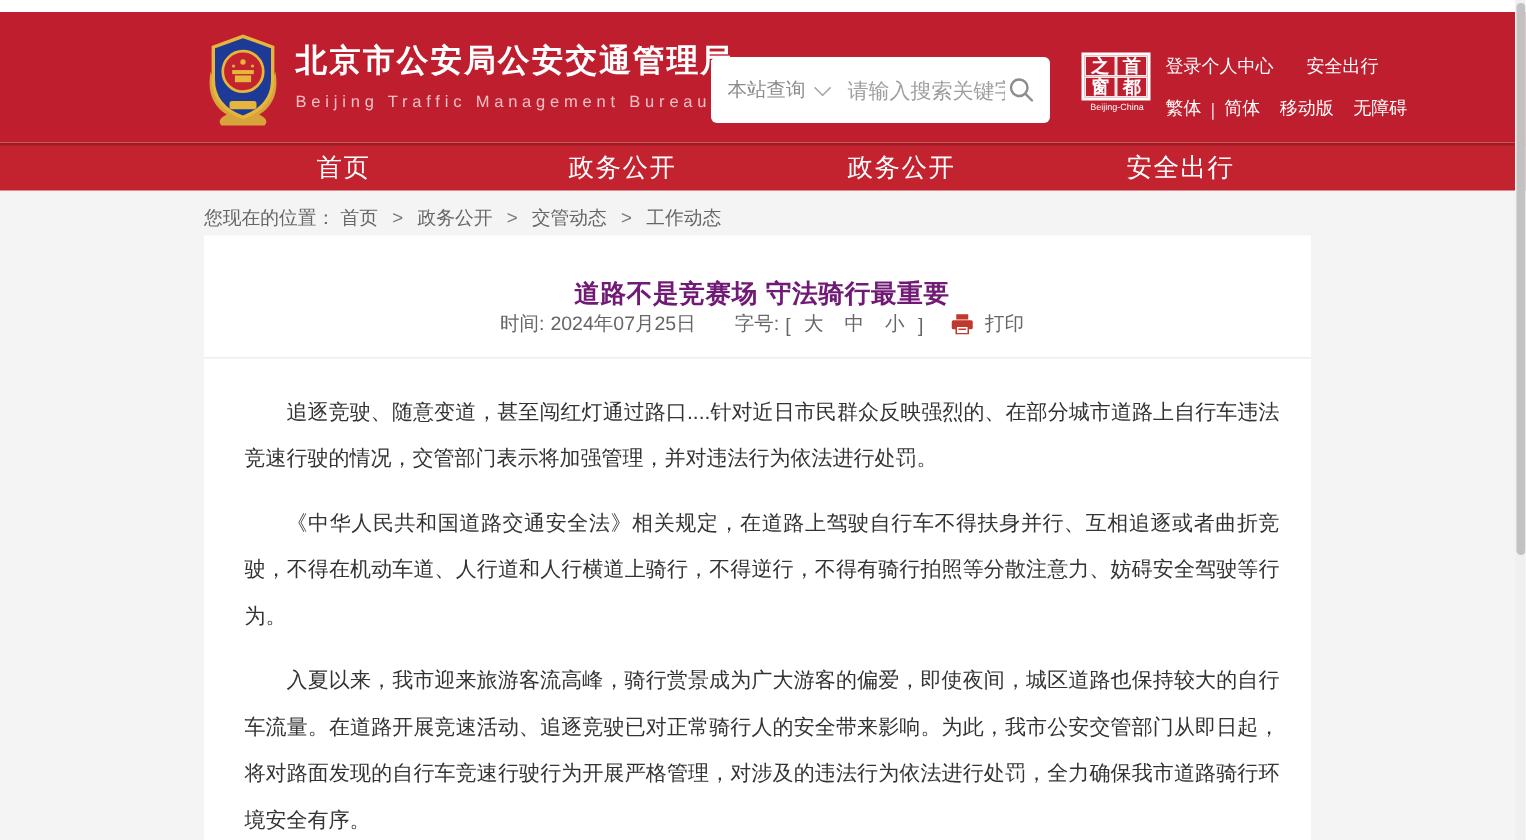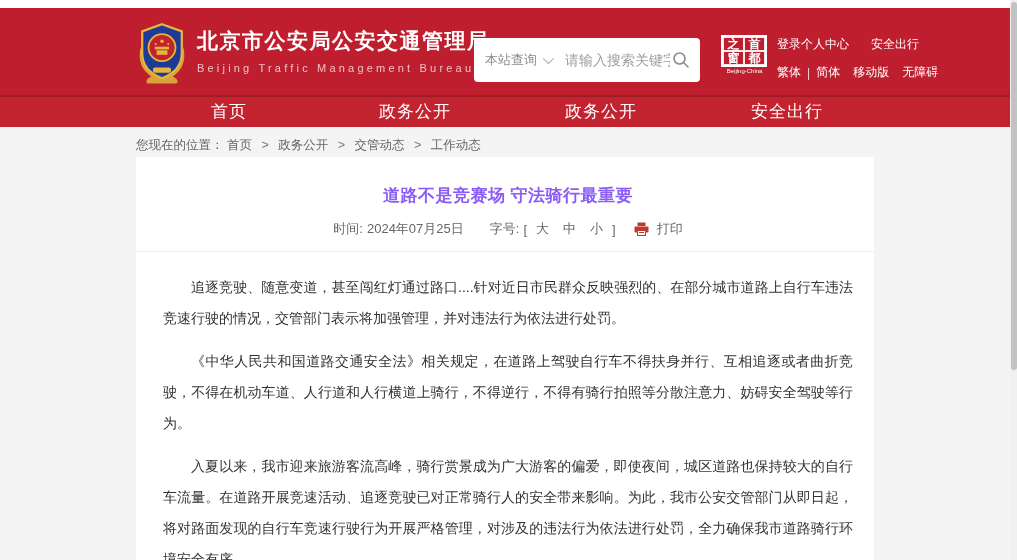--- a/index.html
+++ b/index.html
@@ -40,22 +40,22 @@
   
   .main-nav{left:0;top:95px;width:1017px;height:32px;background:#c2232f;box-shadow:inset 0 2px 0 rgba(0,0,0,.18);}
   .nav-inner{position:absolute;left:136px;top:0;width:744px;height:32px;display:flex;}
   .nav-item{flex:1;display:flex;align-items:center;justify-content:center;color:#fff;font-size:17px;text-decoration:none;cursor:pointer;letter-spacing:1px;}
   
   .breadcrumb{left:136px;top:137px;font-size:12.5px;color:#666;white-space:nowrap;}
   .breadcrumb a{color:#666;text-decoration:none;cursor:pointer;}
   .bc-sep{margin:0 6px;color:#777;}
   
   .card{left:136px;top:157px;width:738px;height:403px;background:#fff;box-sizing:border-box;padding:0 21px 0 27px;}
-  .article-title{margin:0;padding-top:27px;text-align:center;font-size:17px;font-weight:bold;color:#8b5cf6;letter-spacing:.5px;}
-  .meta{margin-top:13px;text-align:left;font-size:13px;color:#666;display:flex;justify-content:center;align-items:center;gap:4px;}
+  .article-title{margin:0;padding-top:27px;text-align:center;font-size:17px;font-weight:bold;color:#701a75;letter-spacing:.5px;}
+  .meta{text-align:left;font-size:13px;color:#666;display:flex;justify-content:center;align-items:center;gap:4px;}
   .meta .gap{width:18px;}
   .meta a{color:#666;text-decoration:none;cursor:pointer;}
   .meta .size-link{margin:0 5px;}
   .meta .bracket{color:#666;}
   .print-icon{margin:0 4px 0 14px;}
   .divider{border:none;border-top:1px solid #ededed;margin:13px -21px 0 -27px;}
   .body-text{margin-top:20px;}
   .body-text p{margin:12px 0 5px 0;font-size:14px;line-height:31px;color:#333;text-indent:2em;text-align:justify;}
   
   .scrollbar{right:0;top:0;width:7px;height:560px;background:#f0f0f0;}

